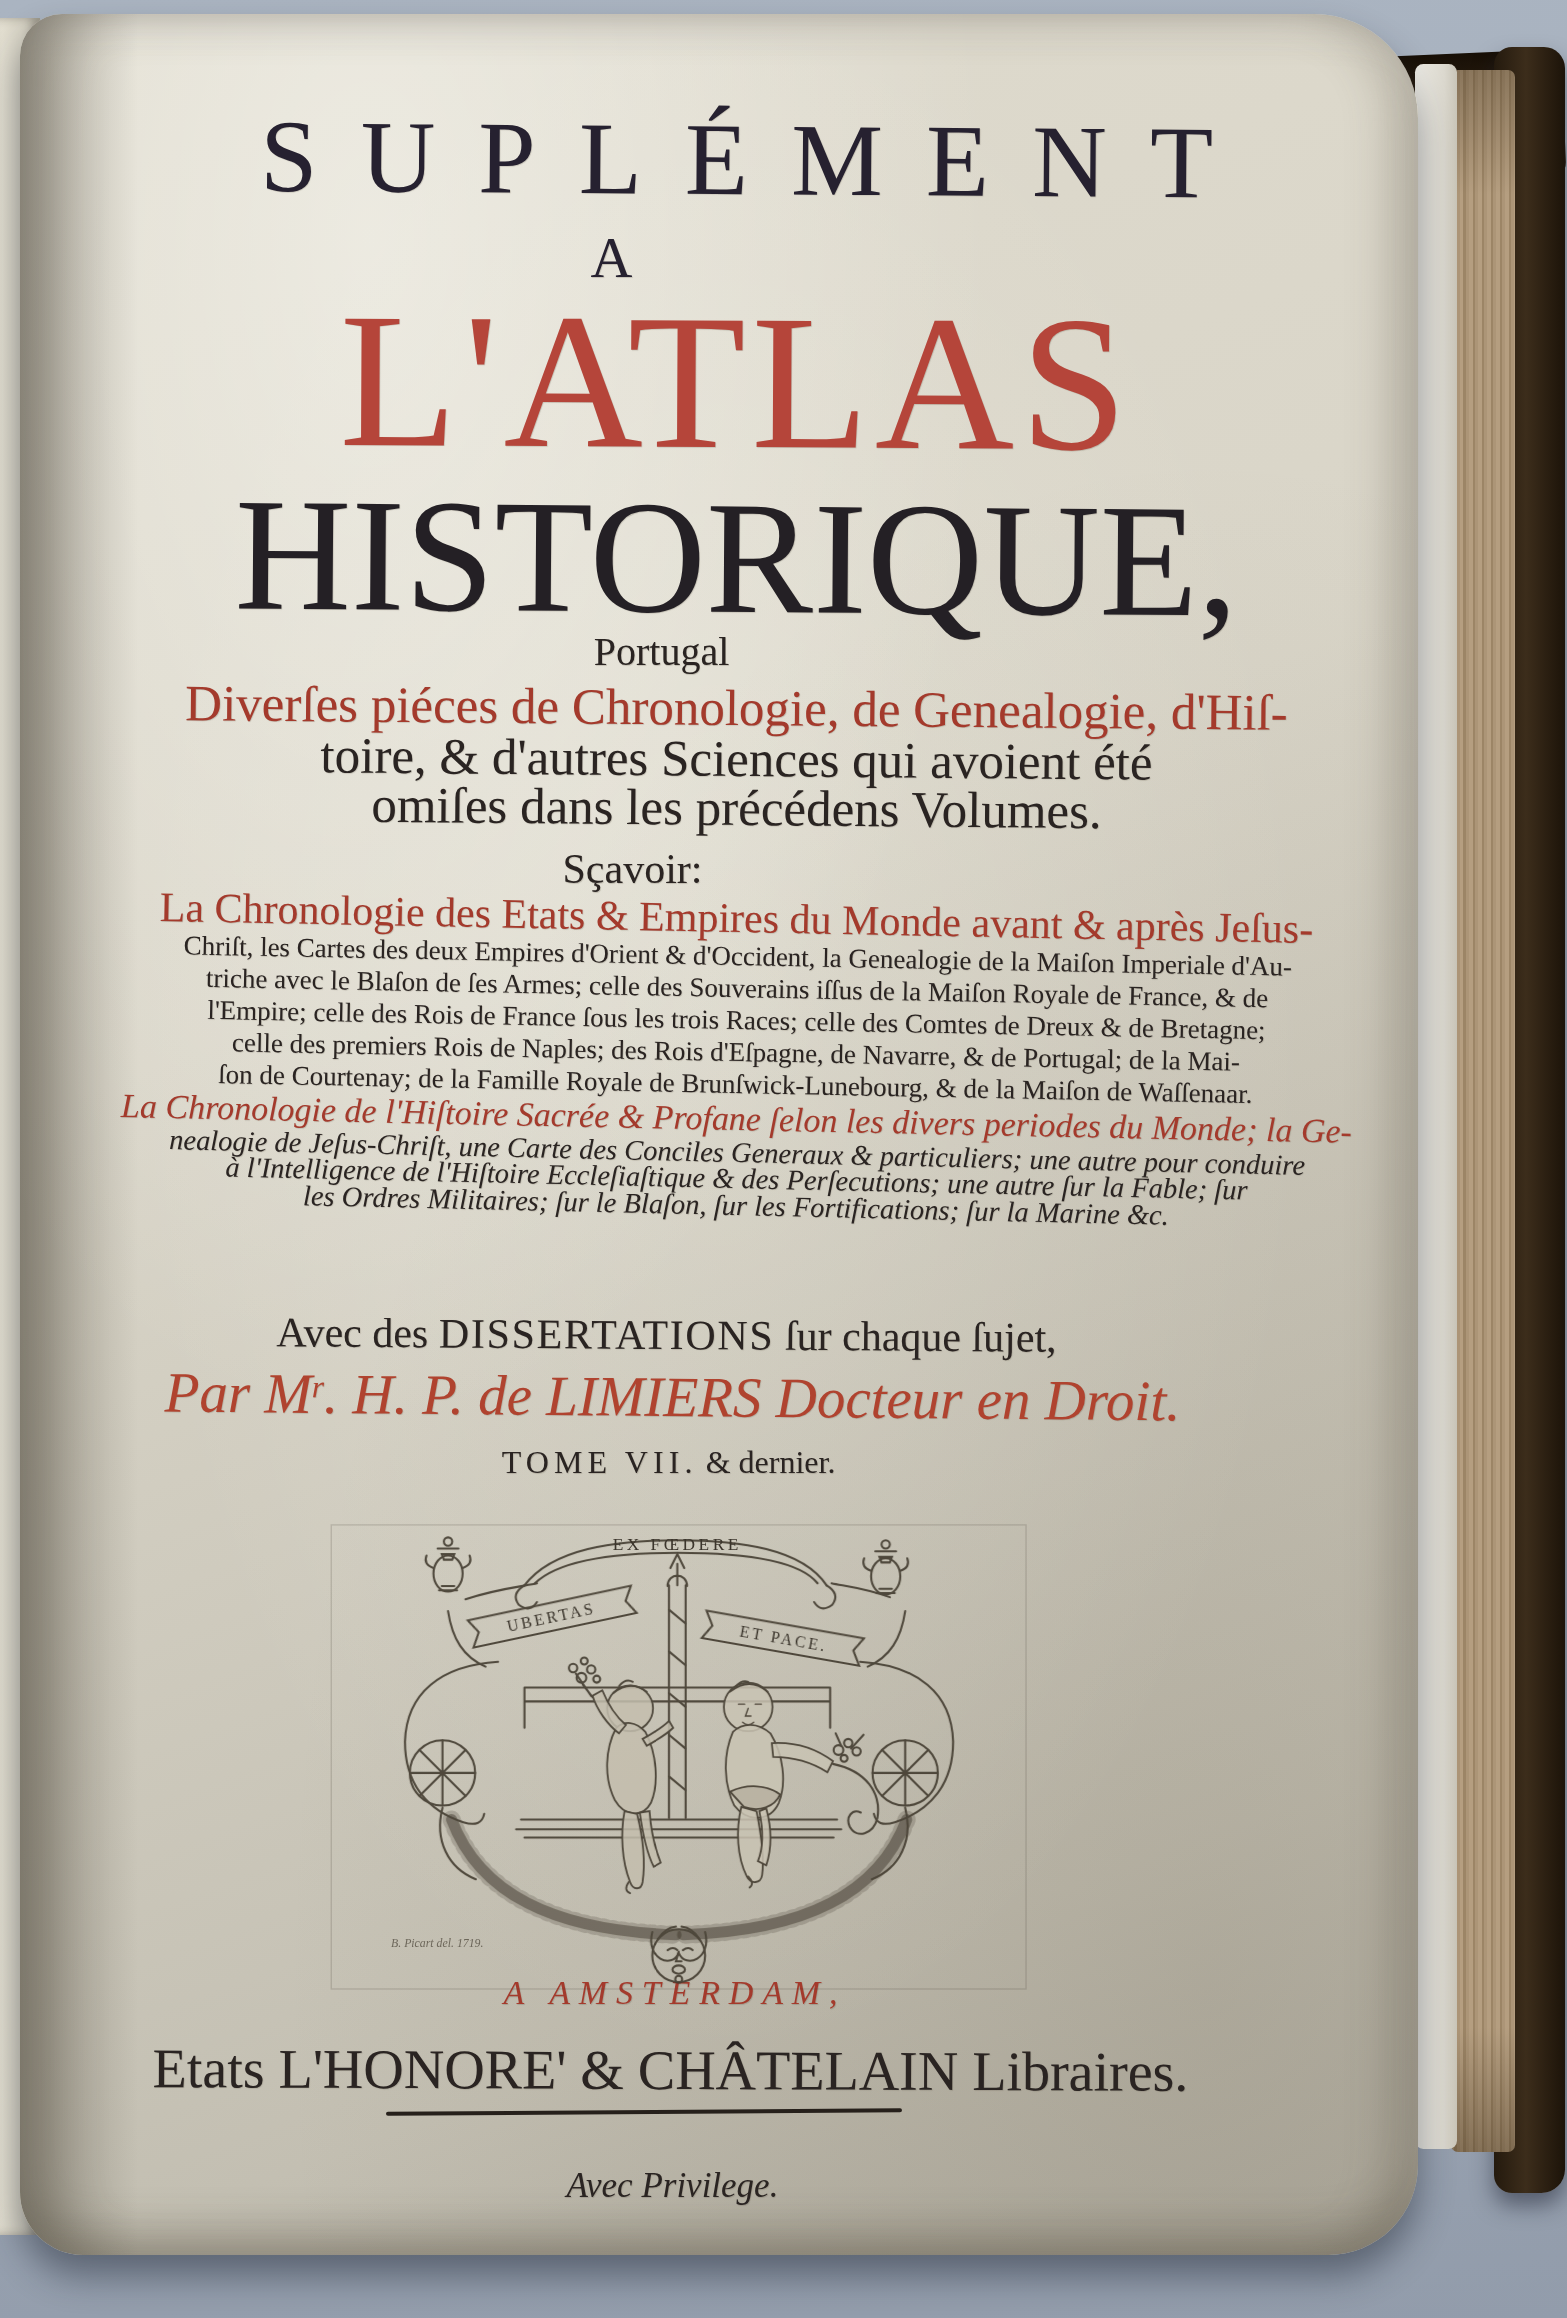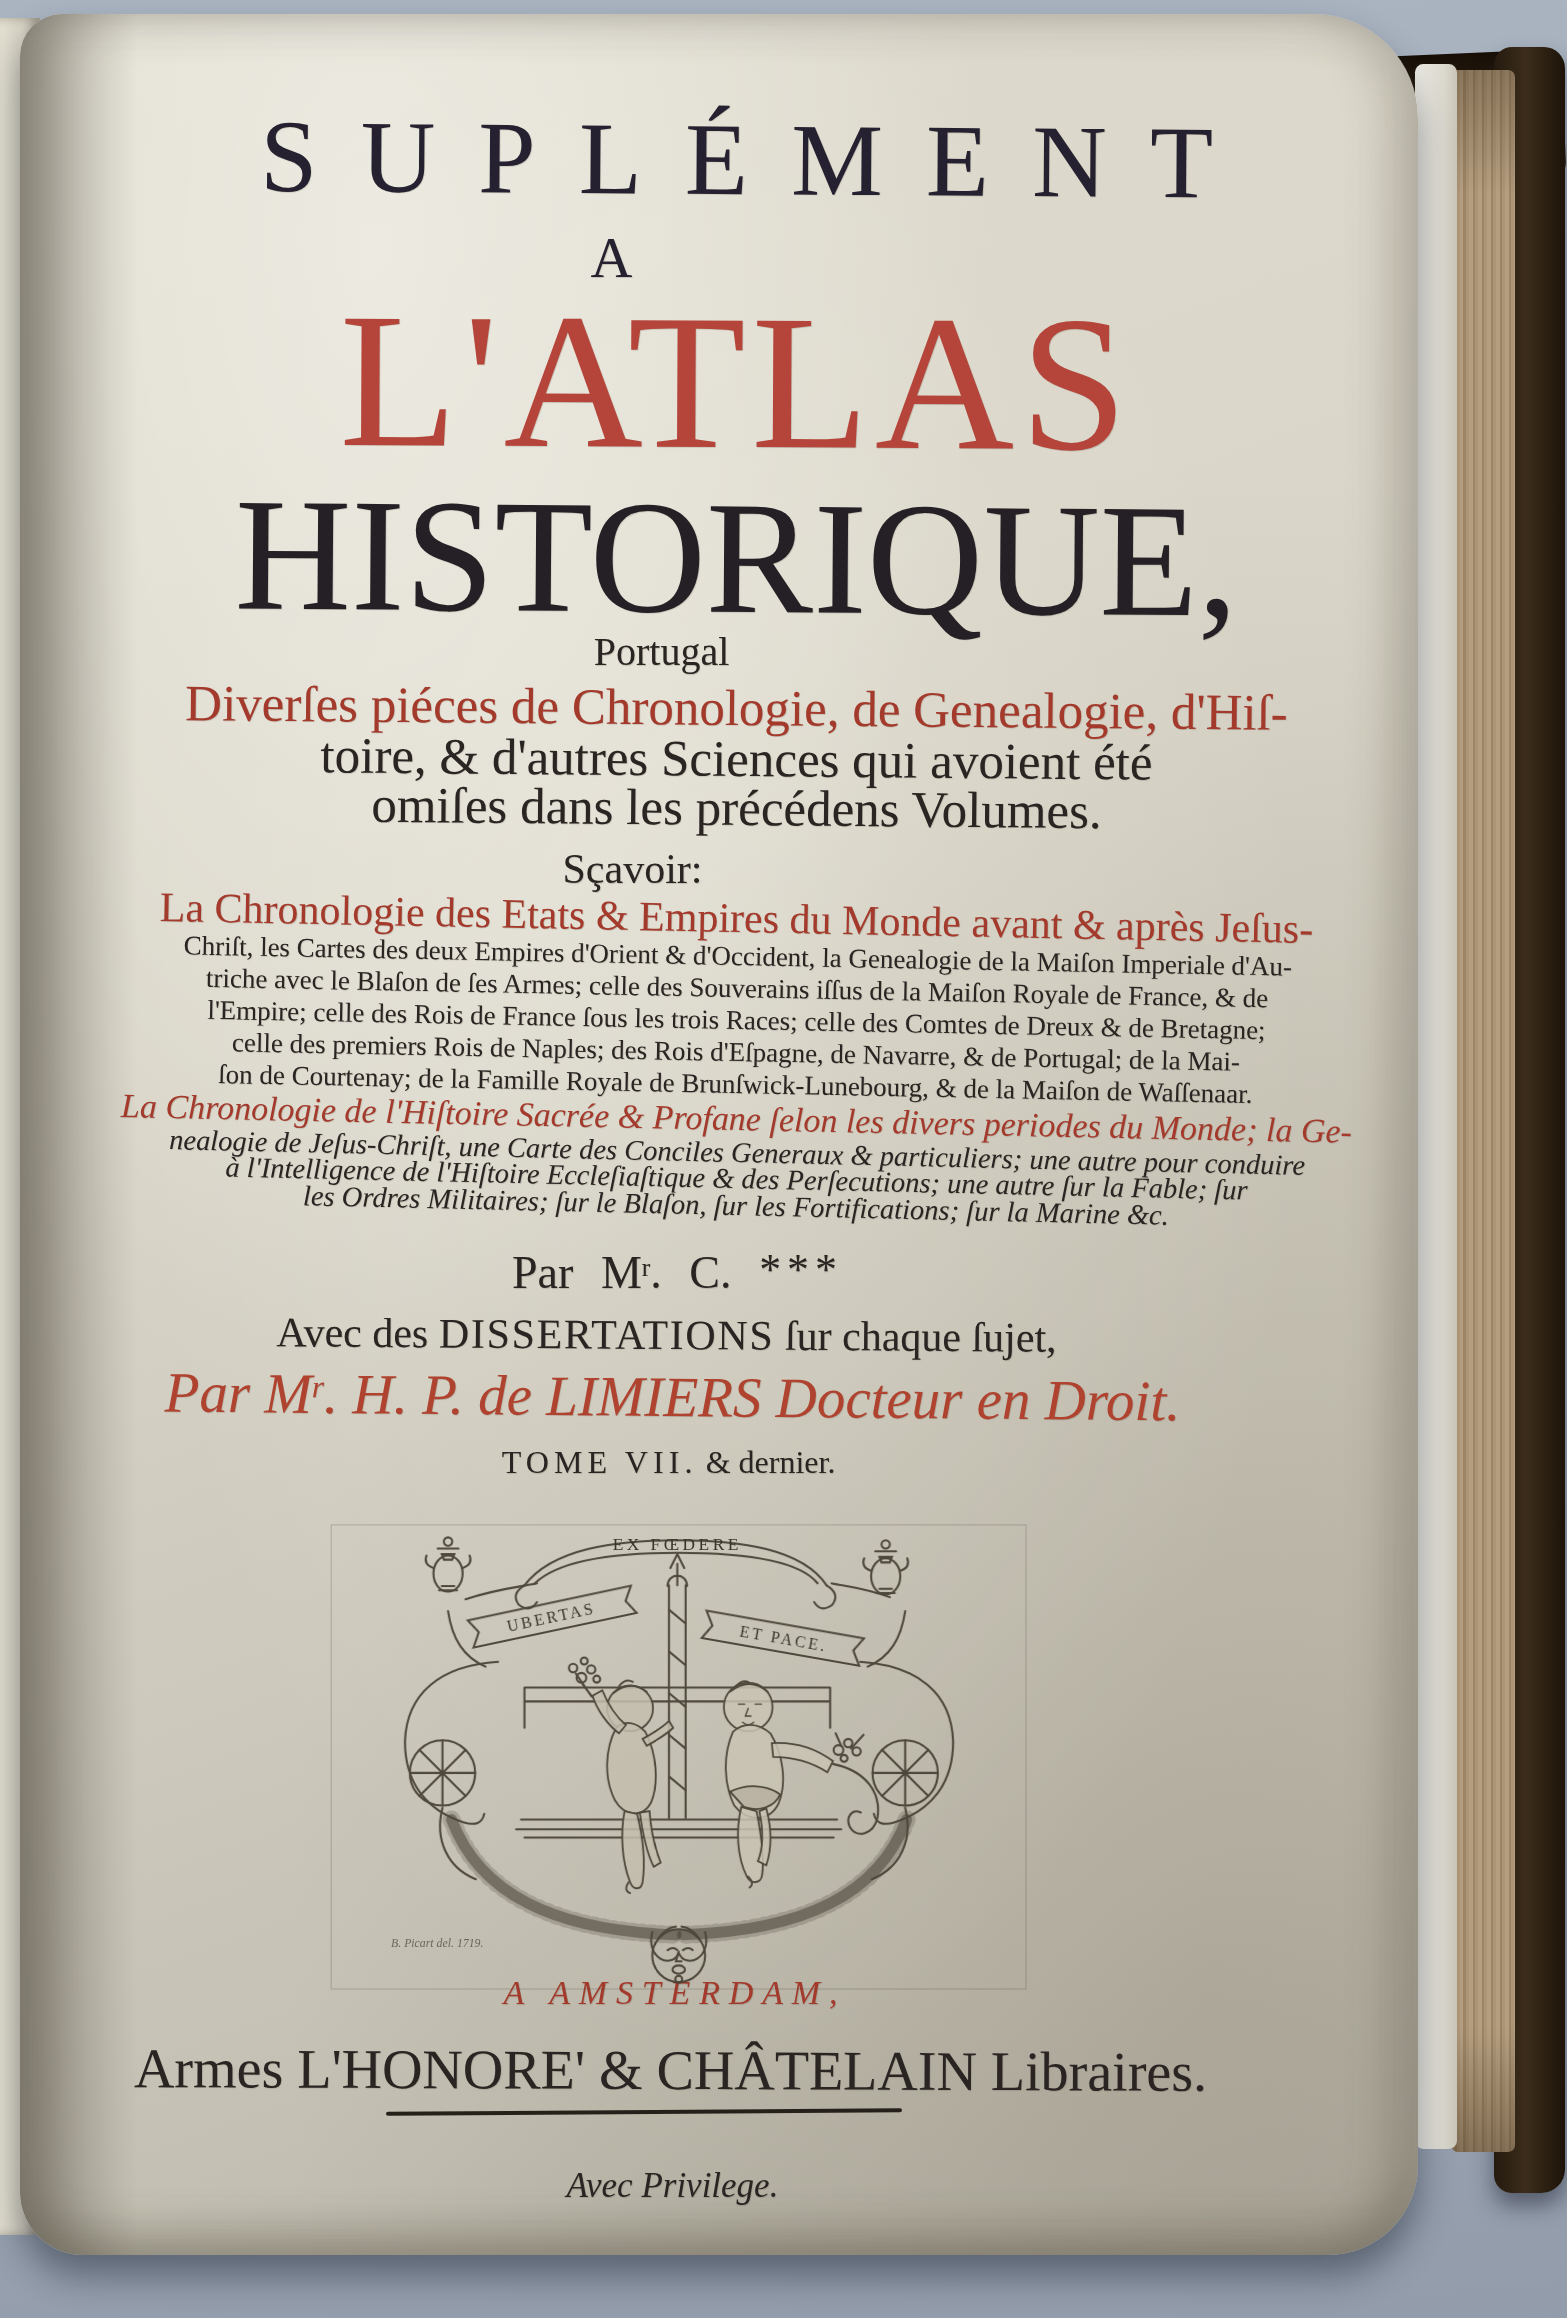--- a/index.html
+++ b/index.html
@@ -123,24 +123,20 @@
     </div>
 
     <div class="tl red it" style="top:1102px;font-size:34px;transform:rotate(1.2deg);">La Chronologie de l'Hiſtoire Sacrée &amp; Profane ſelon les divers periodes du Monde; la Ge-</div>
 
     <div class="tl iblock it" style="top:1140px;font-size:28.5px;transform:rotate(1.3deg);">
       <div>nealogie de Jeſus-Chriſt, une Carte des Conciles Generaux &amp; particuliers; une autre pour conduire</div>
       <div>à l'Intelligence de l'Hiſtoire Eccleſiaſtique &amp; des Perſecutions; une autre ſur la Fable; ſur</div>
       <div>les Ordres Militaires; ſur le Blaſon, ſur les Fortifications; ſur la Marine &amp;c.</div>
     </div>
 
-    <div class="tl" style="top:1248px;font-size:46px;word-spacing:.35em;transform:translateX(-59px);">
-      <span>Par M</span><span class="sup">r</span><span>. C.</span>
-      <span class="stars">***</span>
-    </div>
 
     <div class="tl" style="top:1314px;font-size:42px;transform:translateX(-70px) rotate(.4deg);">
       <span>Avec des </span><span style="letter-spacing:.04em">DISSERTATIONS</span><span> ſur chaque ſujet,</span>
     </div>
 
     <div class="tl it" style="top:1368px;font-size:57px;color:#b0432f;transform:translateX(-64px) rotate(.5deg);">
       <span>Par M</span><span class="sup">r</span><span>. H. P. de LIMIERS Docteur en Droit.</span>
     </div>
 
     <div class="tl" style="top:1446px;font-size:32px;transform:translateX(-68px);">
@@ -271,21 +267,21 @@
       </g>
       <text x="520" y="44" text-anchor="middle" font-size="25" letter-spacing="5" fill="#3b352c">EX FŒDERE</text>
       <text x="340" y="148" text-anchor="middle" font-size="23" letter-spacing="4" fill="#3b352c" transform="rotate(-12 340 148)">UBERTAS</text>
       <text x="672" y="179" text-anchor="middle" font-size="23" letter-spacing="4" fill="#3b352c" transform="rotate(10 672 179)">ET PACE.</text>
       <text x="108" y="616" font-size="17" font-style="italic" fill="#4f483c" opacity=".75">B. Picart del. 1719.</text>
     </svg>
 
     <div class="tl it red" style="top:1976px;font-size:34px;letter-spacing:.26em;text-indent:.26em;transform:translateX(-66px);">A AMSTERDAM,</div>
 
     <div class="tl" style="top:2042px;font-size:56px;transform:translateX(-66px) rotate(.2deg);">
-      <span>Armes </span><span>L'HONORE'</span><span> &amp; </span><span>CHÂTELAIN</span><span> Libraires.</span>
+      <span>Etats </span><span>L'HONORE'</span><span> &amp; </span><span>CHÂTELAIN</span><span> Libraires.</span>
     </div>
 
     <div class="rule"></div>
 
 
     <div class="tl it" style="top:2168px;font-size:35px;transform:translateX(-64px);">Avec Privilege.</div>
 
   </div>
 </div>
 

